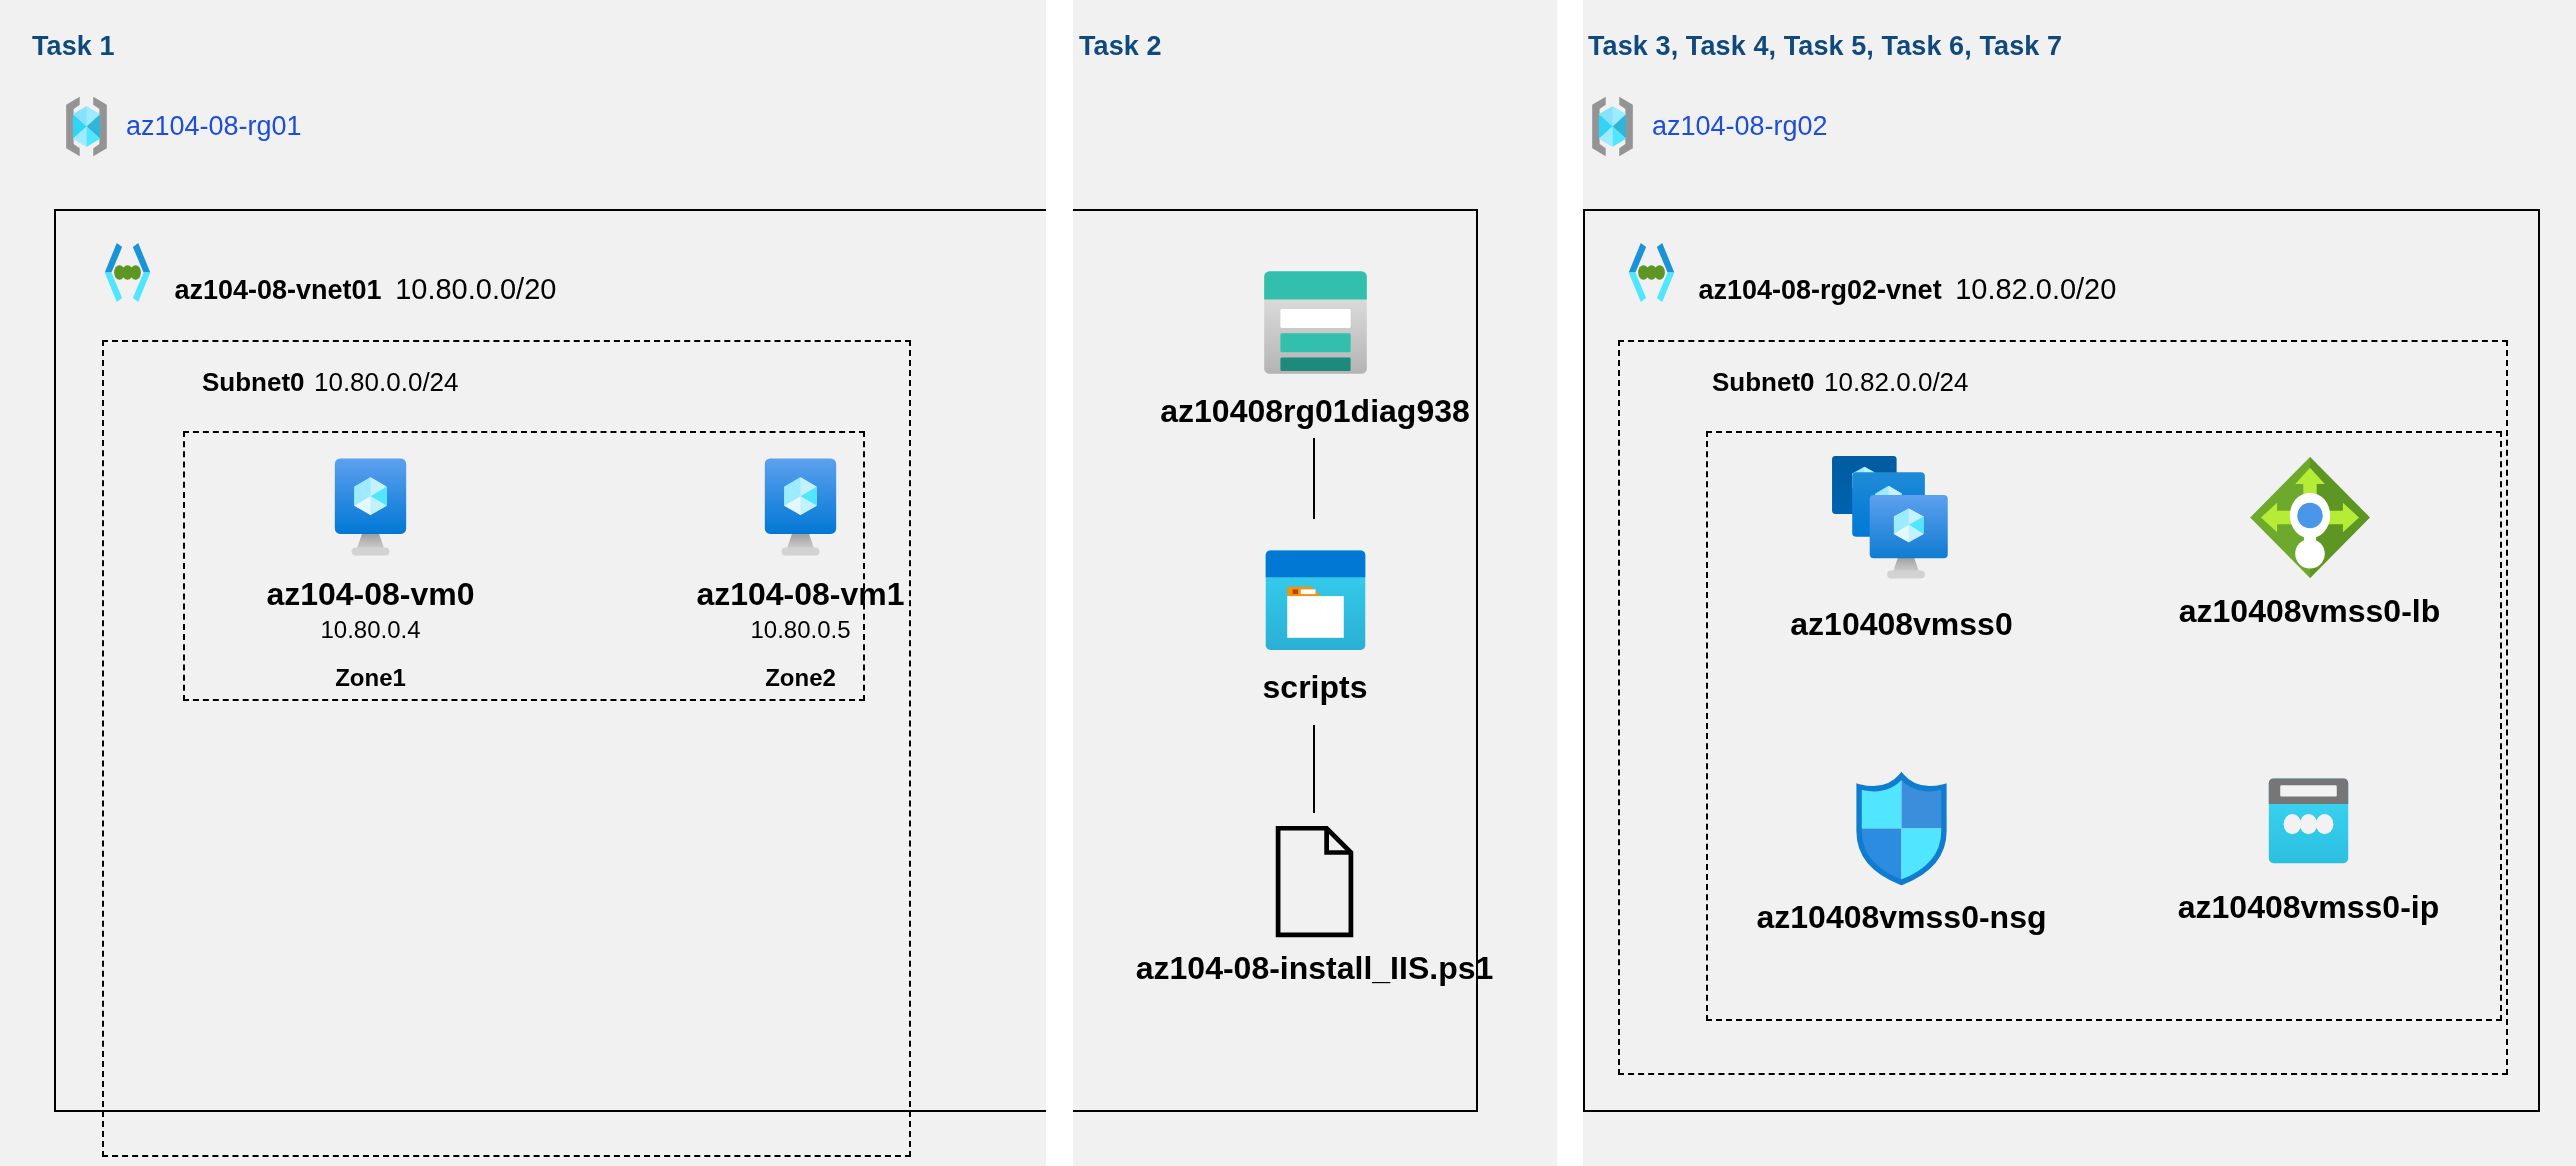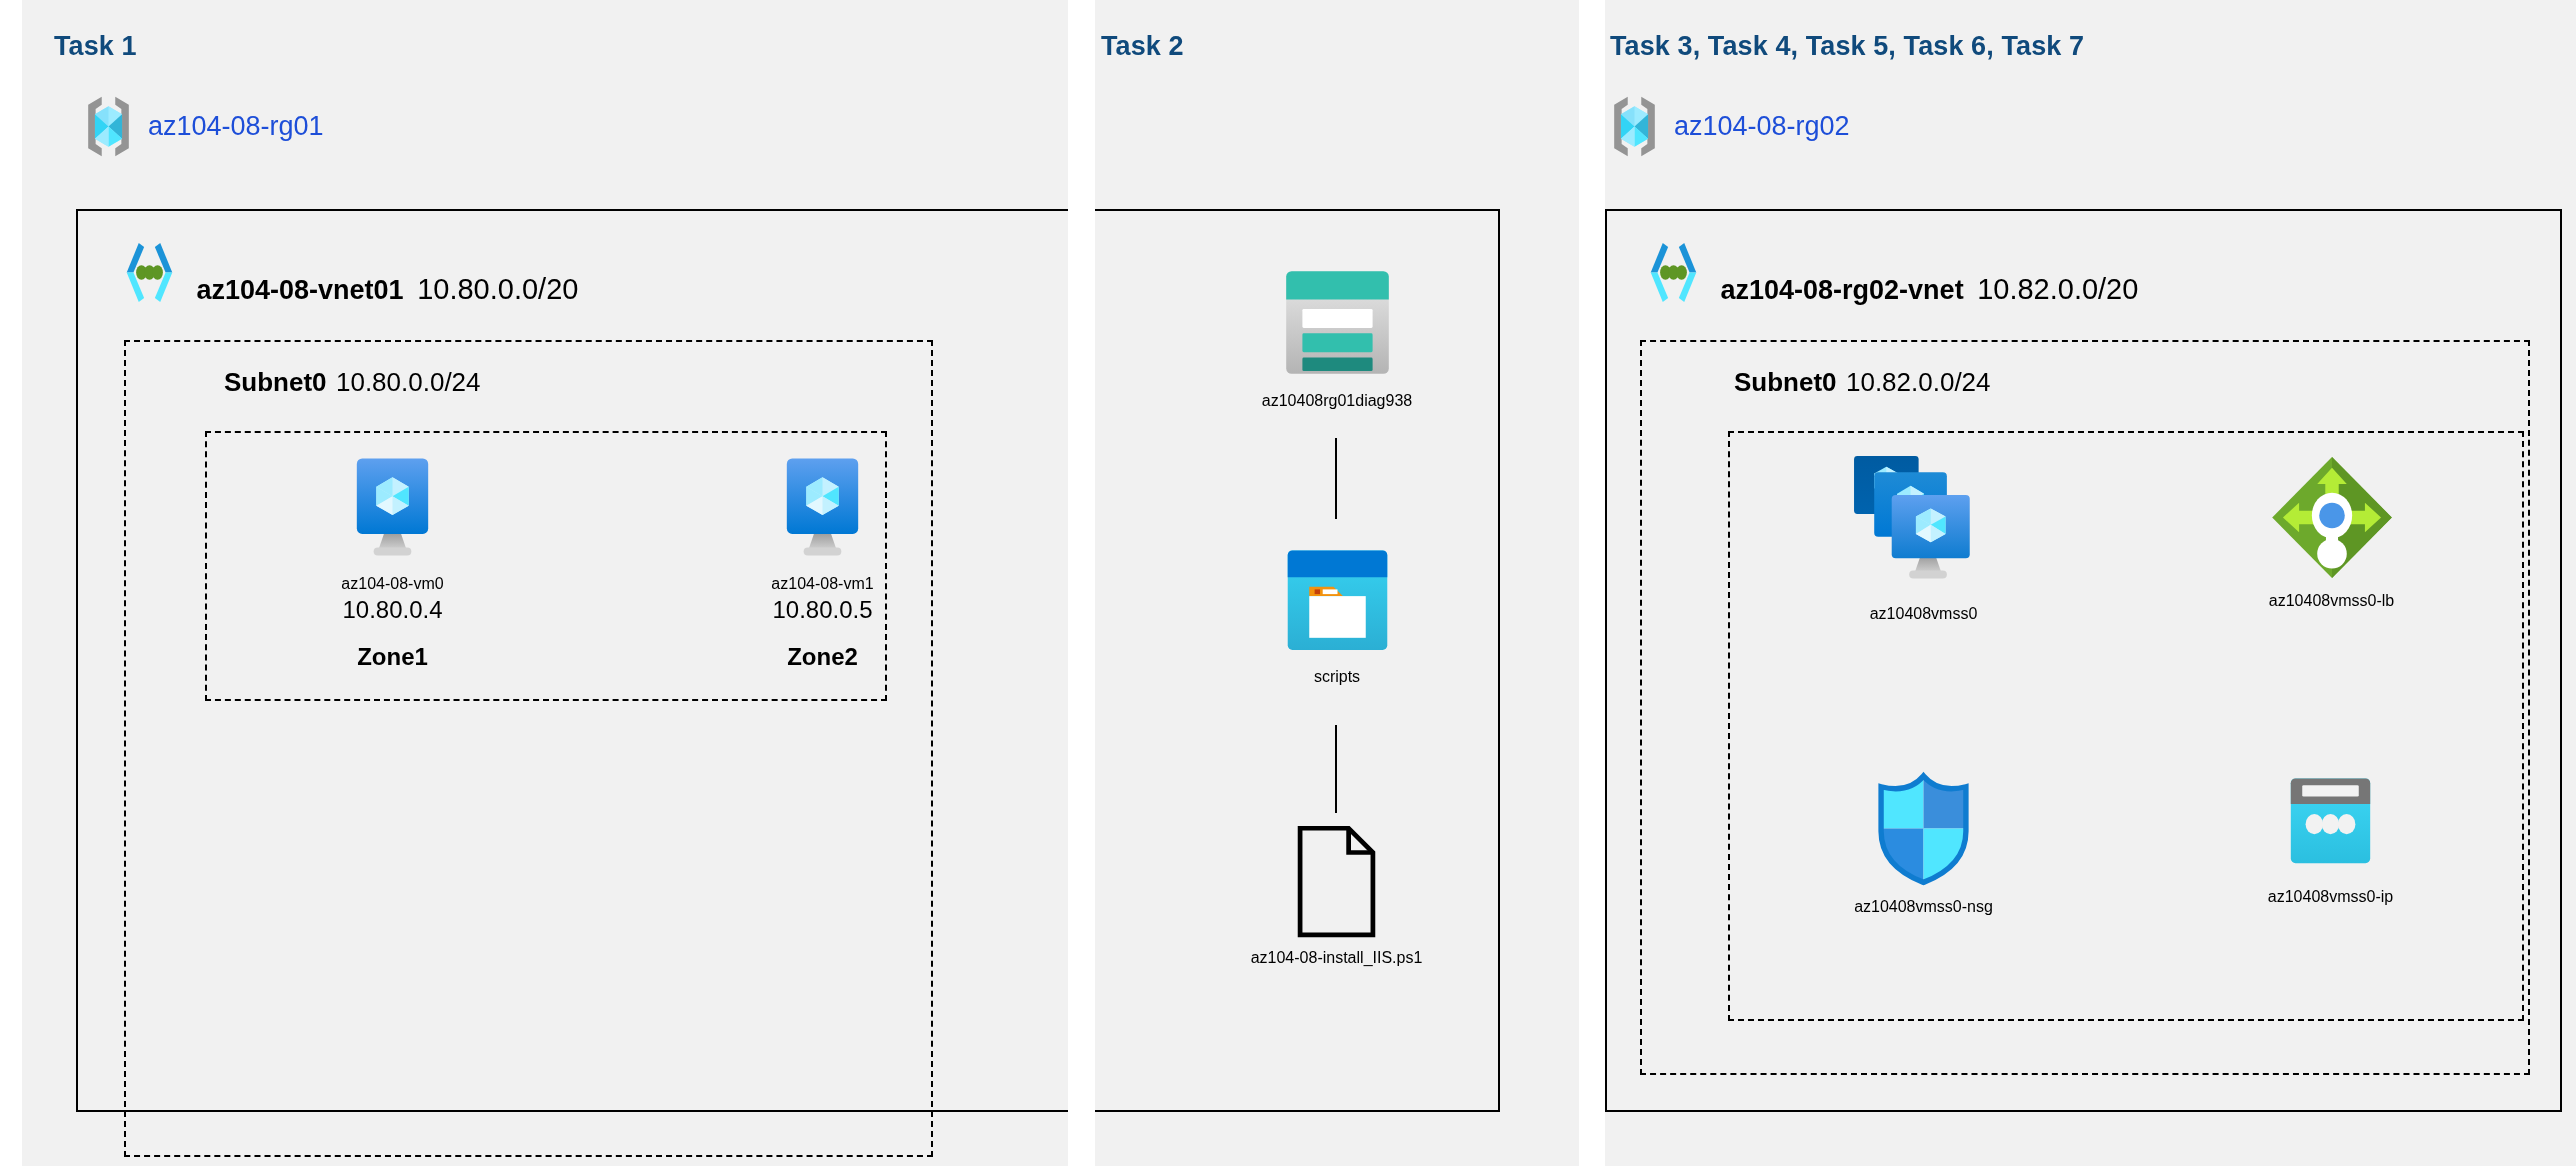--- a/index.html
+++ b/index.html
@@ -3,21 +3,21 @@
 <meta charset="utf-8">
 <style>
   html,body{margin:0;padding:0;background:#ffffff;}
   body{
     width:2576px;height:1166px;
     font-family:"Liberation Sans","DejaVu Sans",sans-serif;
     color:#000;
     position:relative;
     overflow:hidden;
   }
-  .canvas{position:absolute;inset:0;margin-left:22px;}
+  .canvas{position:absolute;inset:0;}
 
   
   .panel{position:absolute;background:#f1f1f1;}
   #panel-task1{left:0;top:0;width:1046px;height:1166px;}
   #panel-task2{left:1072px;top:0;width:485px;height:1166px;}
   #panel-task3{left:1583px;top:0;width:993px;height:1166px;}
 
   .task-heading{
     position:absolute;
     font-size:27px;font-weight:bold;color:#104A7C;
@@ -56,21 +56,21 @@
   #inner-box-r{left:1706px;top:431px;width:796px;height:590px;}
 
   .subnet-row{position:absolute;display:flex;align-items:center;gap:9.4px;}
   #subnet0-row{left:202px;top:367px;}
   #subnet0-row-r{left:1712px;top:367px;}
   .subnet-name{font-size:26px;font-weight:bold;white-space:nowrap;}
   .subnet-cidr{font-size:26px;font-weight:normal;white-space:nowrap;}
 
   
   .node{position:absolute;display:flex;flex-direction:column;align-items:center;}
-  .node .cap{font-size:16px;font-weight:normal;text-align:center;white-space:nowrap;line-height:1.28;}
+  .node .cap{font-size:32px;font-weight:bold;text-align:center;white-space:nowrap;line-height:1.28;}
   .node .sub{font-size:24px;font-weight:normal;text-align:center;white-space:nowrap;line-height:1.28;}
   .node .zone{font-size:24px;font-weight:bold;text-align:left;white-space:nowrap;margin-top:17.5px;}
 
   .gap10{height:9.4px;}
 
   
   .conn{position:absolute;width:2px;background:#000;}
 
   svg{display:block;overflow:visible;}
 </style>

